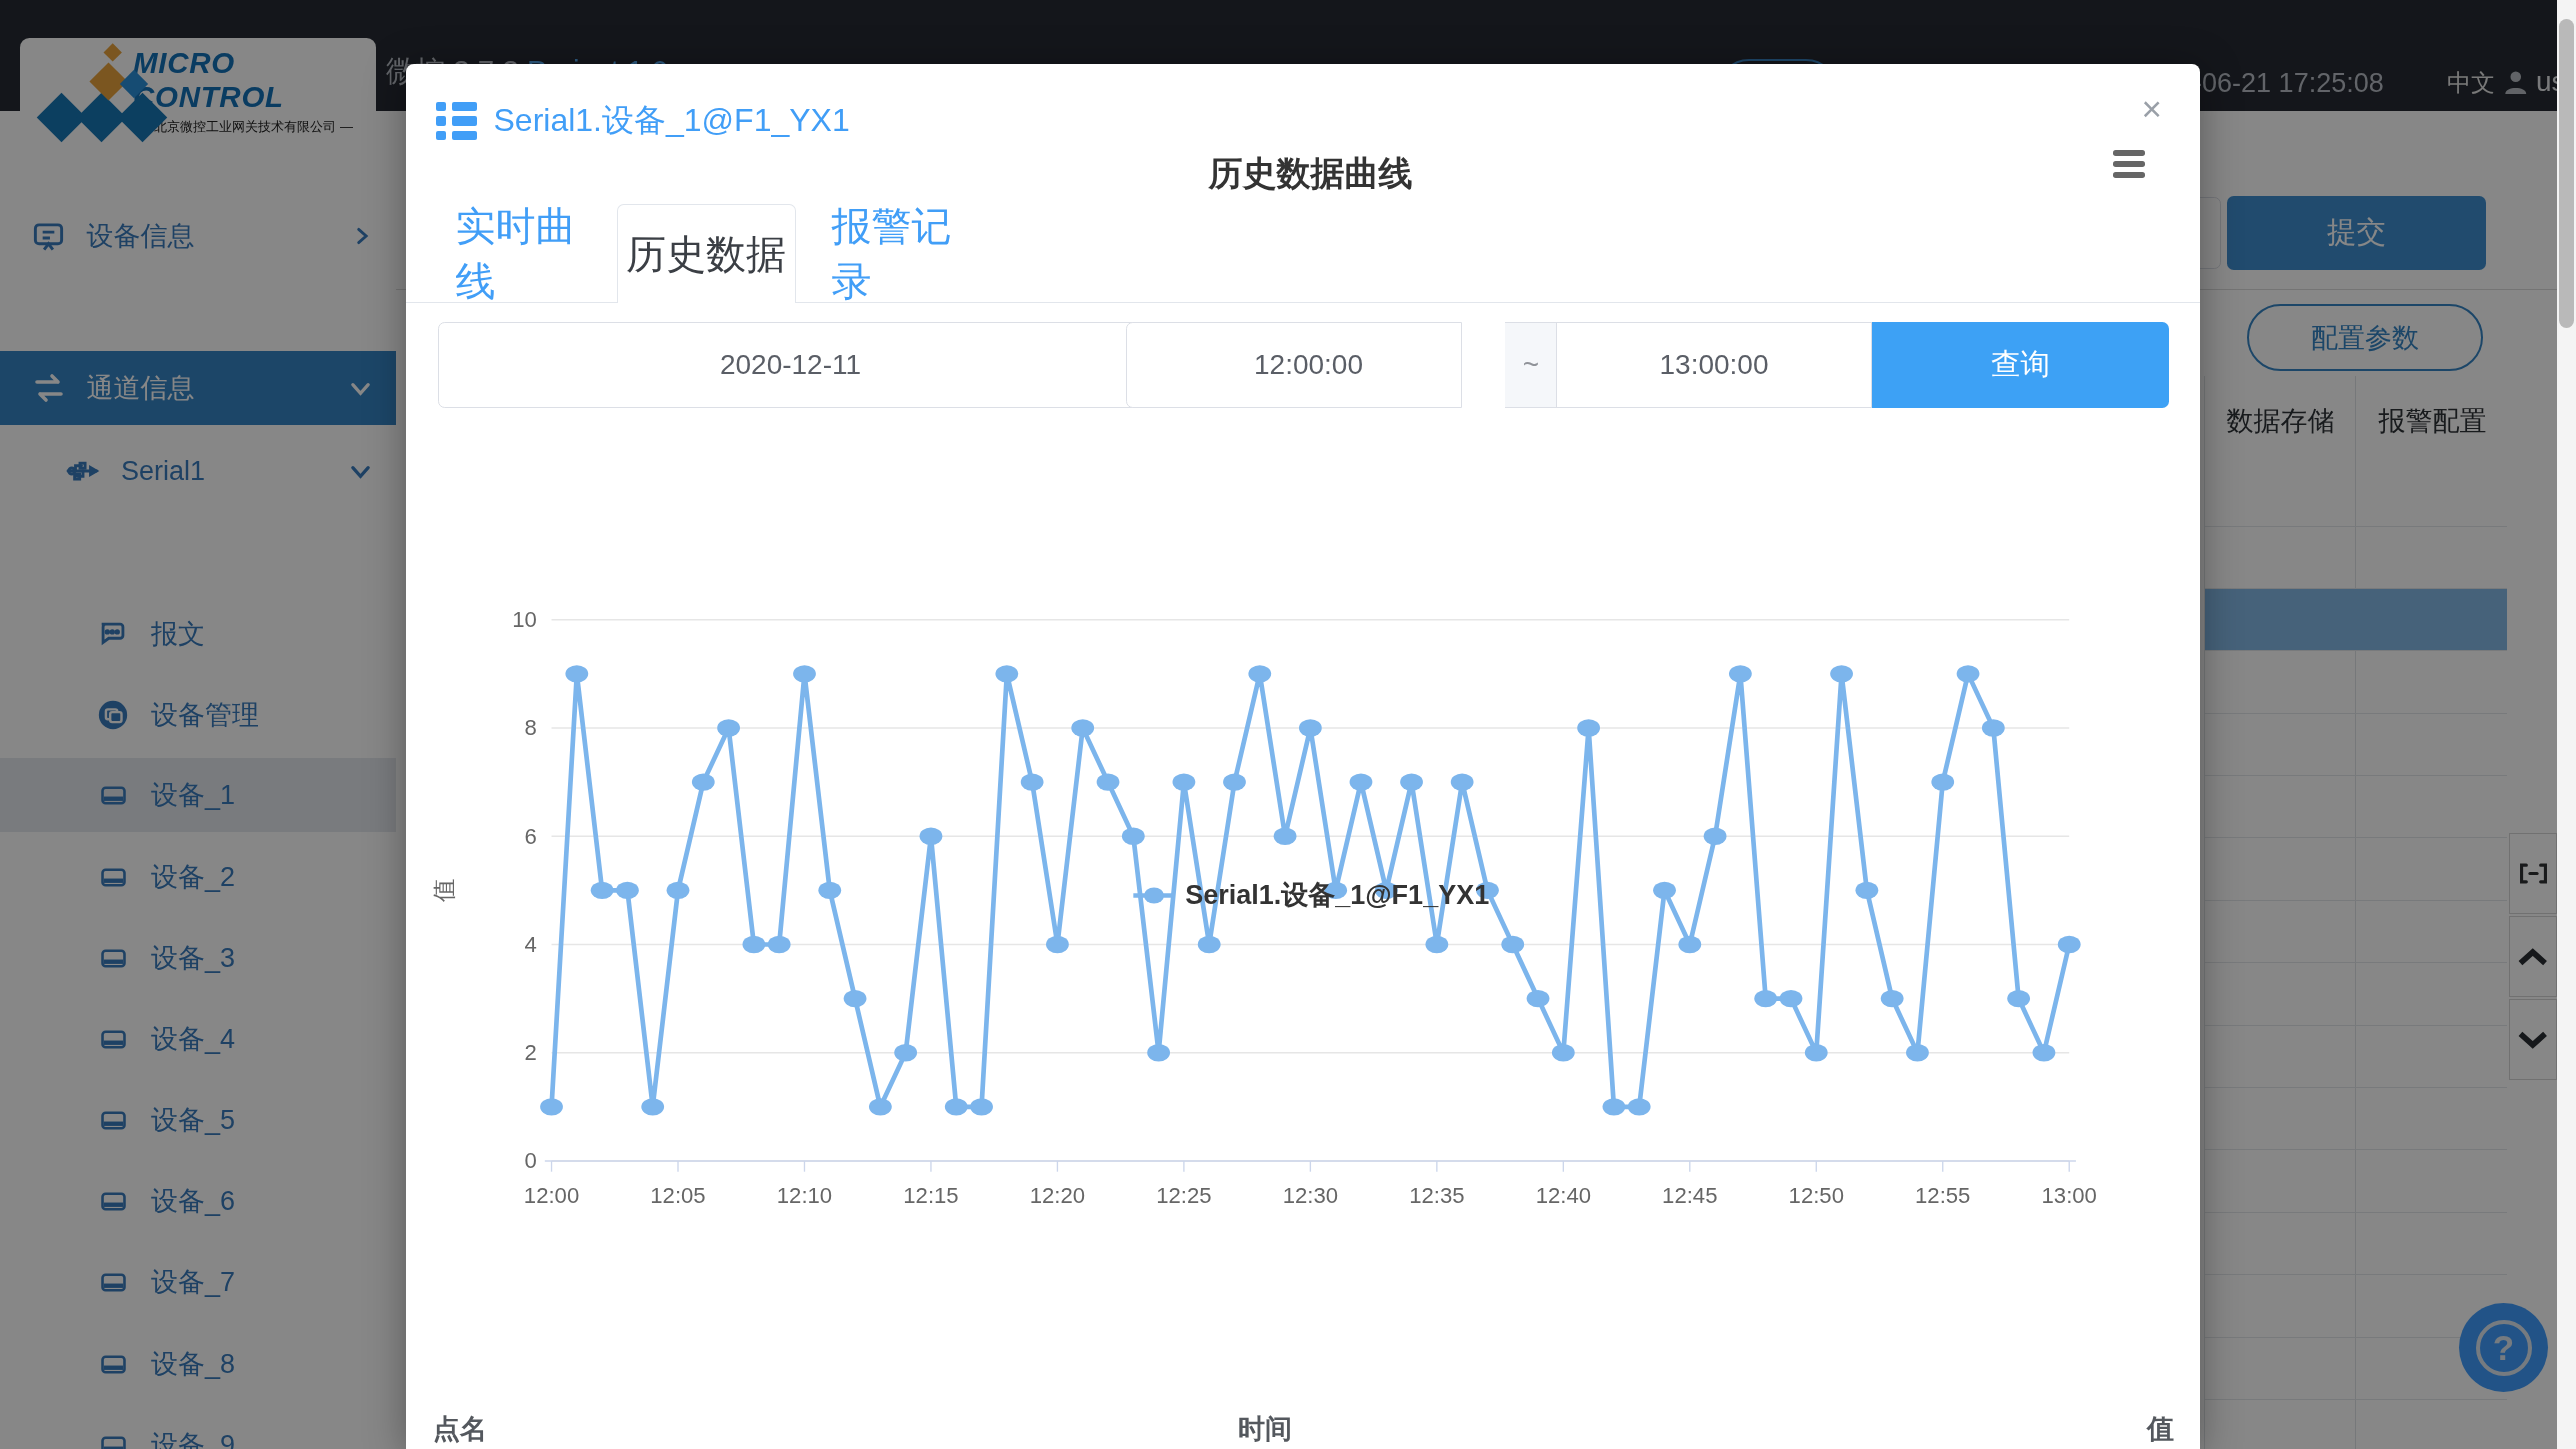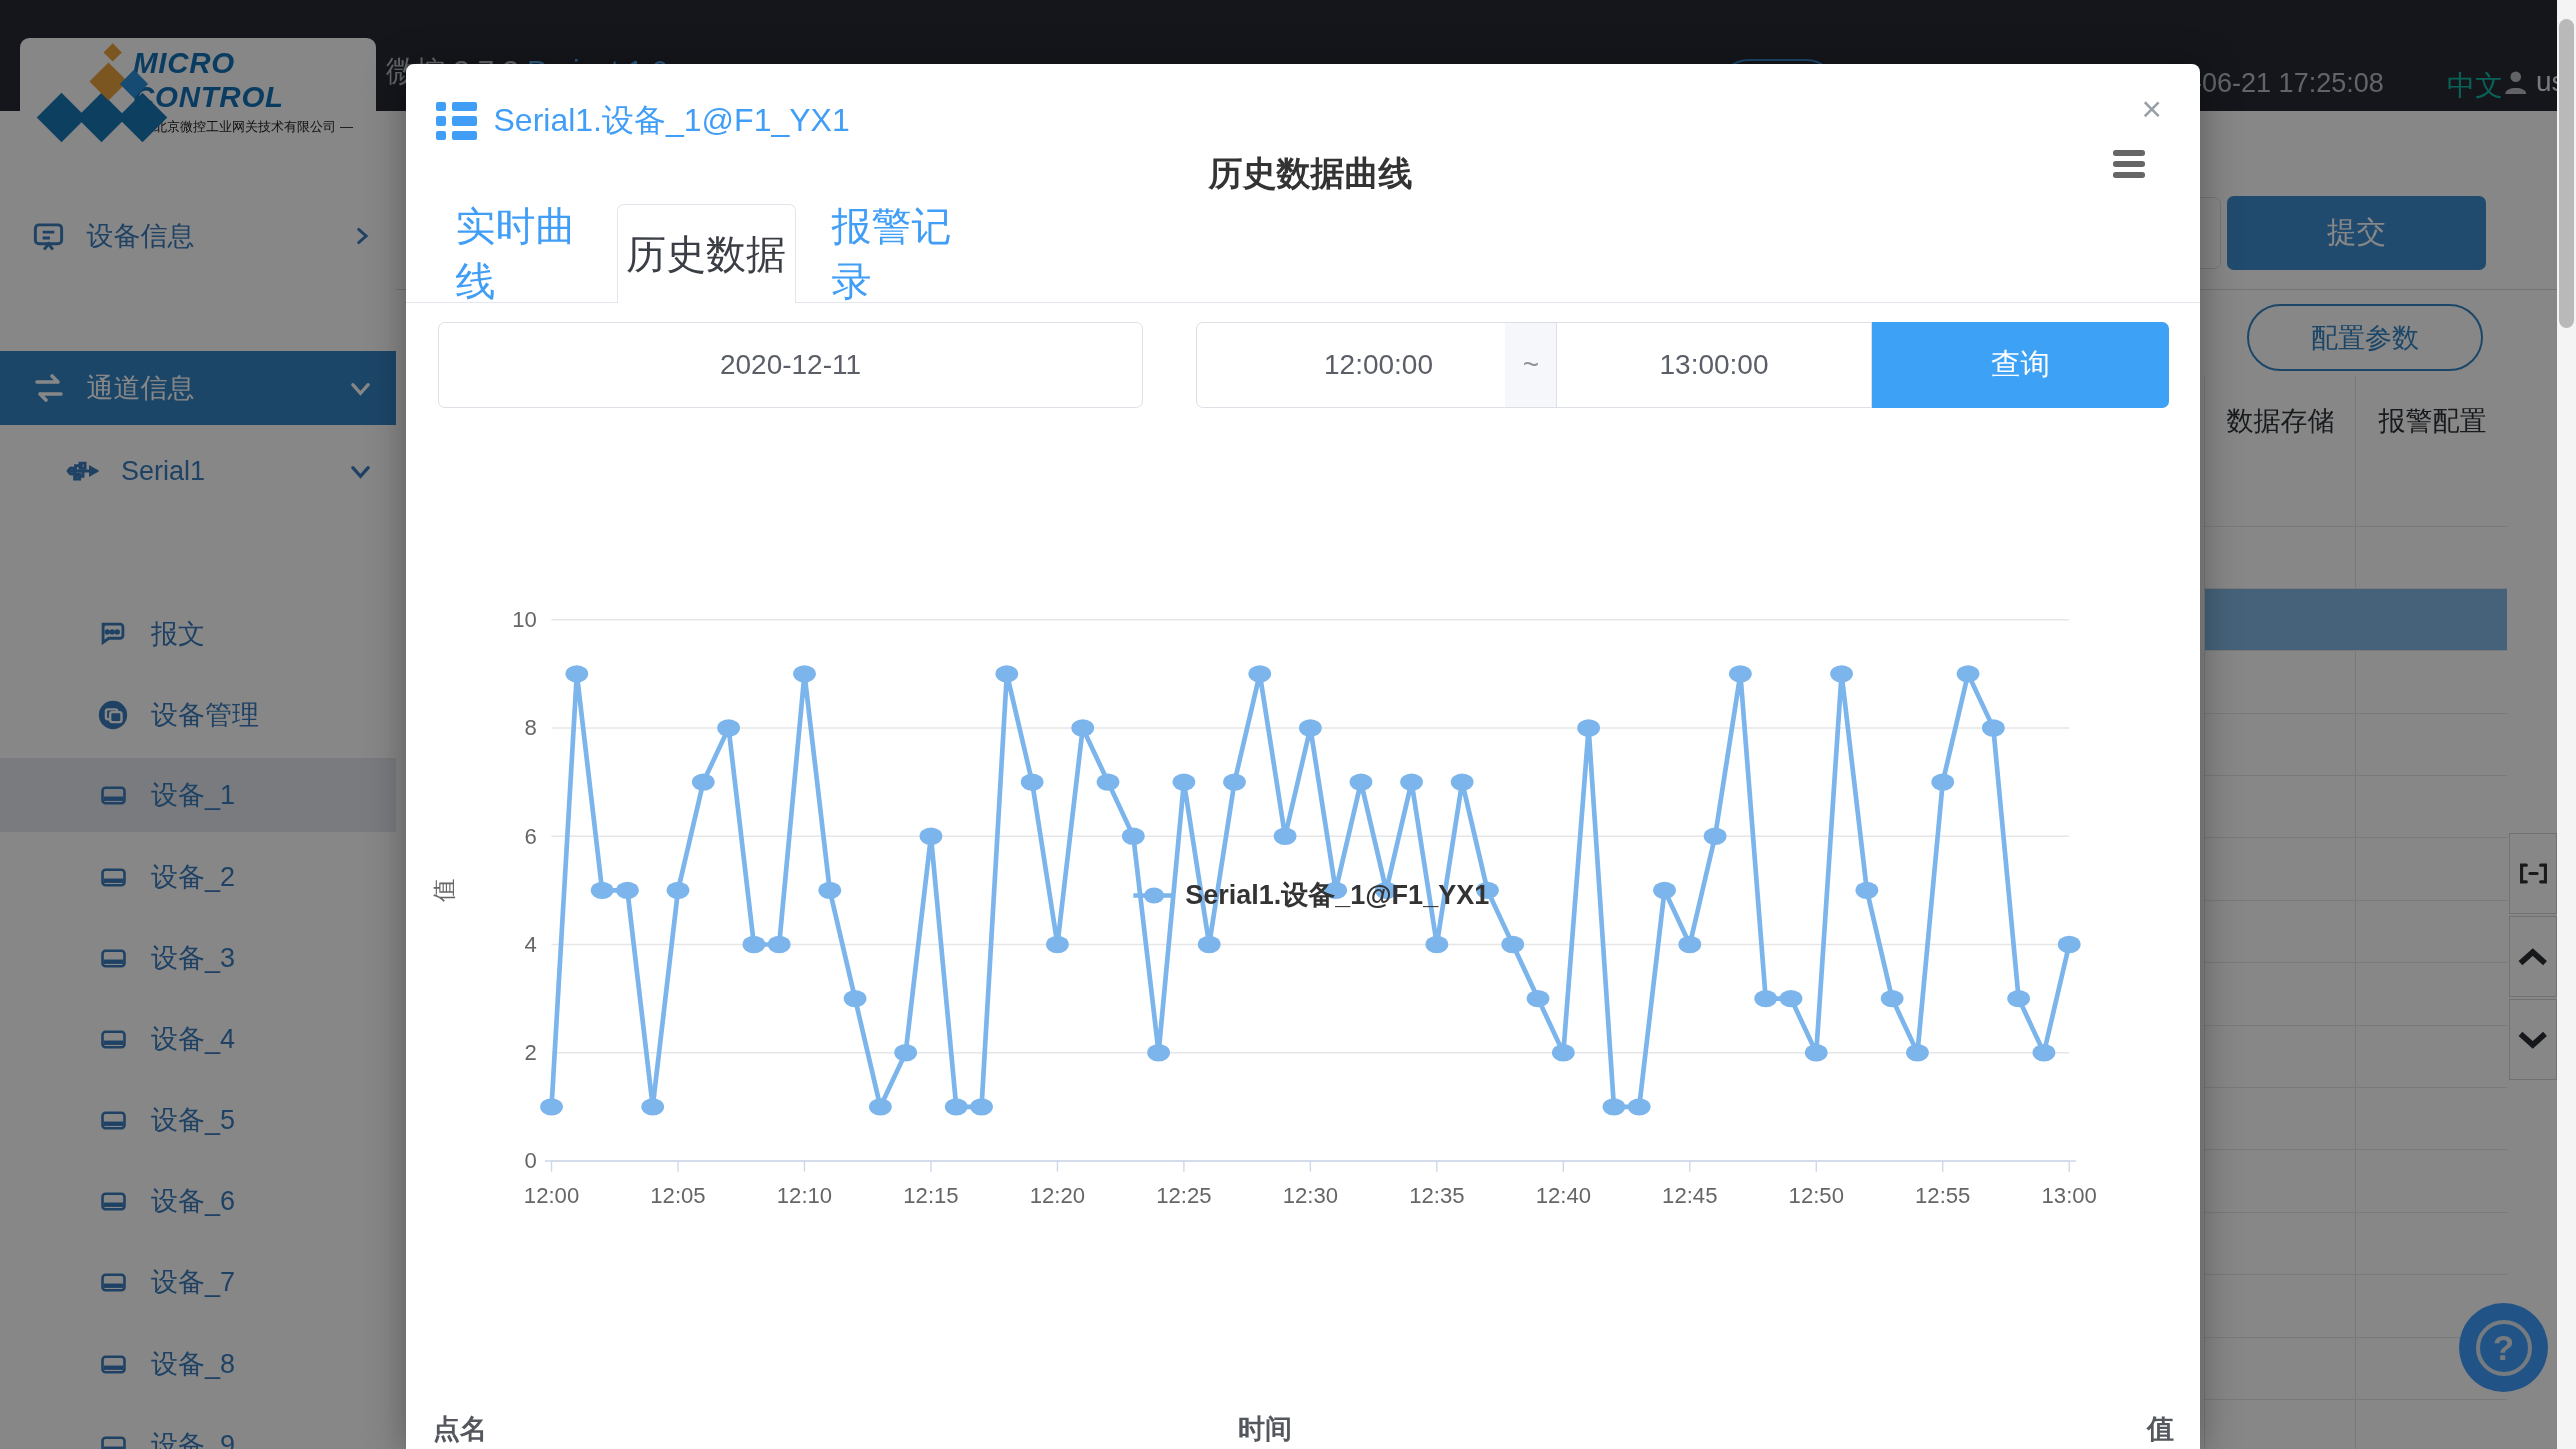--- a/index.html
+++ b/index.html
@@ -16,21 +16,21 @@
   #logo-text-wrap { margin-left:101px; }
   #logo-main { color:#1472b8; font-weight:bold; font-size:29.5px; letter-spacing:0.7px; font-style:italic; }
   #logo-sub { color:#222; font-size:13px; margin-top:4px; white-space:nowrap; }
   #logo-sub:before, #logo-sub:after { content:"—"; color:#222; margin:0 4px; }
   #version-block { left:386px; top:52px; font-size:29.5px; color:#b9bec6; z-index:1; white-space:nowrap; }
   #version-block .proj { color:#54a8f0; }
   #maintain-btn { left:1717px; top:59px; width:121px; height:64px; border:2px solid #3a87c8; border-radius:32px;
     color:#69b1e8; font-size:27px; display:flex; align-items:center; justify-content:center; background:transparent; }
   #restart-label { left:1979px; top:68px; font-size:27px; color:#b9bec6; }
   #datetime-label { left:2133px; top:68px; font-size:27px; color:#b9bec6; }
-  #lang-label { left:2447px; top:67px; font-size:28px; color:#14b8a6; }
+  #lang-label { left:2447px; top:67px; font-size:24px; color:#e5e5e5; }
   #user-wrap { left:2501px; top:66px; display:flex; align-items:center; color:#e4e7ea; font-size:28px; gap:5.4px; }
 
   #sidebar { left:0; top:111px; width:396px; height:1338px; background:#ffffff; }
   .side-item { position:absolute; left:0; width:396px; height:74px; display:flex; align-items:center;
     color:#3a7cbd; font-size:27px; }
   .side-item .ic { display:flex; align-items:center; justify-content:center; width:38px; height:38px; }
   .side-item .lbl { margin-left:19px; }
   .side-item .chev { position:absolute; right:24px; display:flex; }
   #item-channel { background:#3585c5; color:#ffffff; }
   #item-device1 { background:#e4e9ee; }
@@ -77,21 +77,21 @@
   .tab { position:absolute; top:0; height:99px; display:flex; align-items:center; justify-content:center;
     font-size:40px; color:#419ef7; }
   #tab-active { left:181px; width:179px; background:#fff; border:1.3px solid #e2e6ec; border-bottom:none;
     border-radius:6.7px 6.7px 0 0; color:#3b3f45; z-index:2; }
   #tab-realtime { left:20px; width:148px; }
   #tab-alarm { left:396px; width:148px; }
 
   .inp { position:absolute; top:258px; height:86px; background:#fff; border:1.3px solid #dcdfe6; border-radius:6.7px;
     display:flex; align-items:center; justify-content:center; font-size:28px; color:#5a5e66; }
   #date-input { left:32px; width:705px; }
-  #time-start { left:790px; width:336px; border-radius:6.7px 0 0 6.7px;padding-left:29px; }
+  #time-start { left:720px; width:336px; border-radius:6.7px 0 0 6.7px;padding-left:29px; }
   #tilde-box { left:1099px; width:52px; background:#f5f7fa; color:#909399; border-left:none; border-right:none; border-radius:0; }
   #time-end { left:1150px; width:316px; border-radius:0; }
   #query-btn { left:1466px; top:258px; width:297px; height:86px; background:#3da1f5; border-radius:0 6.7px 6.7px 0;
     color:#fff; font-size:29.5px; display:flex; align-items:center; justify-content:center; position:absolute; }
 
   #chart-wrap { position:absolute; left:0; top:376px; width:1794px; height:892px; }
   #chart-title { position:absolute; left:0; top:87px; width:1809px; text-align:center; font-size:34px; font-weight:bold; color:#333; }
   #chart-subtitle { position:absolute; left:0; top:140px; width:1809px; text-align:center; font-size:25px; color:#666; }
   #chart-menu { position:absolute; left:1707px; top:86px; width:32px; height:28px; }
   #chart-menu i { position:absolute; left:0; width:32px; height:6px; background:#666; border-radius:2.7px; }

